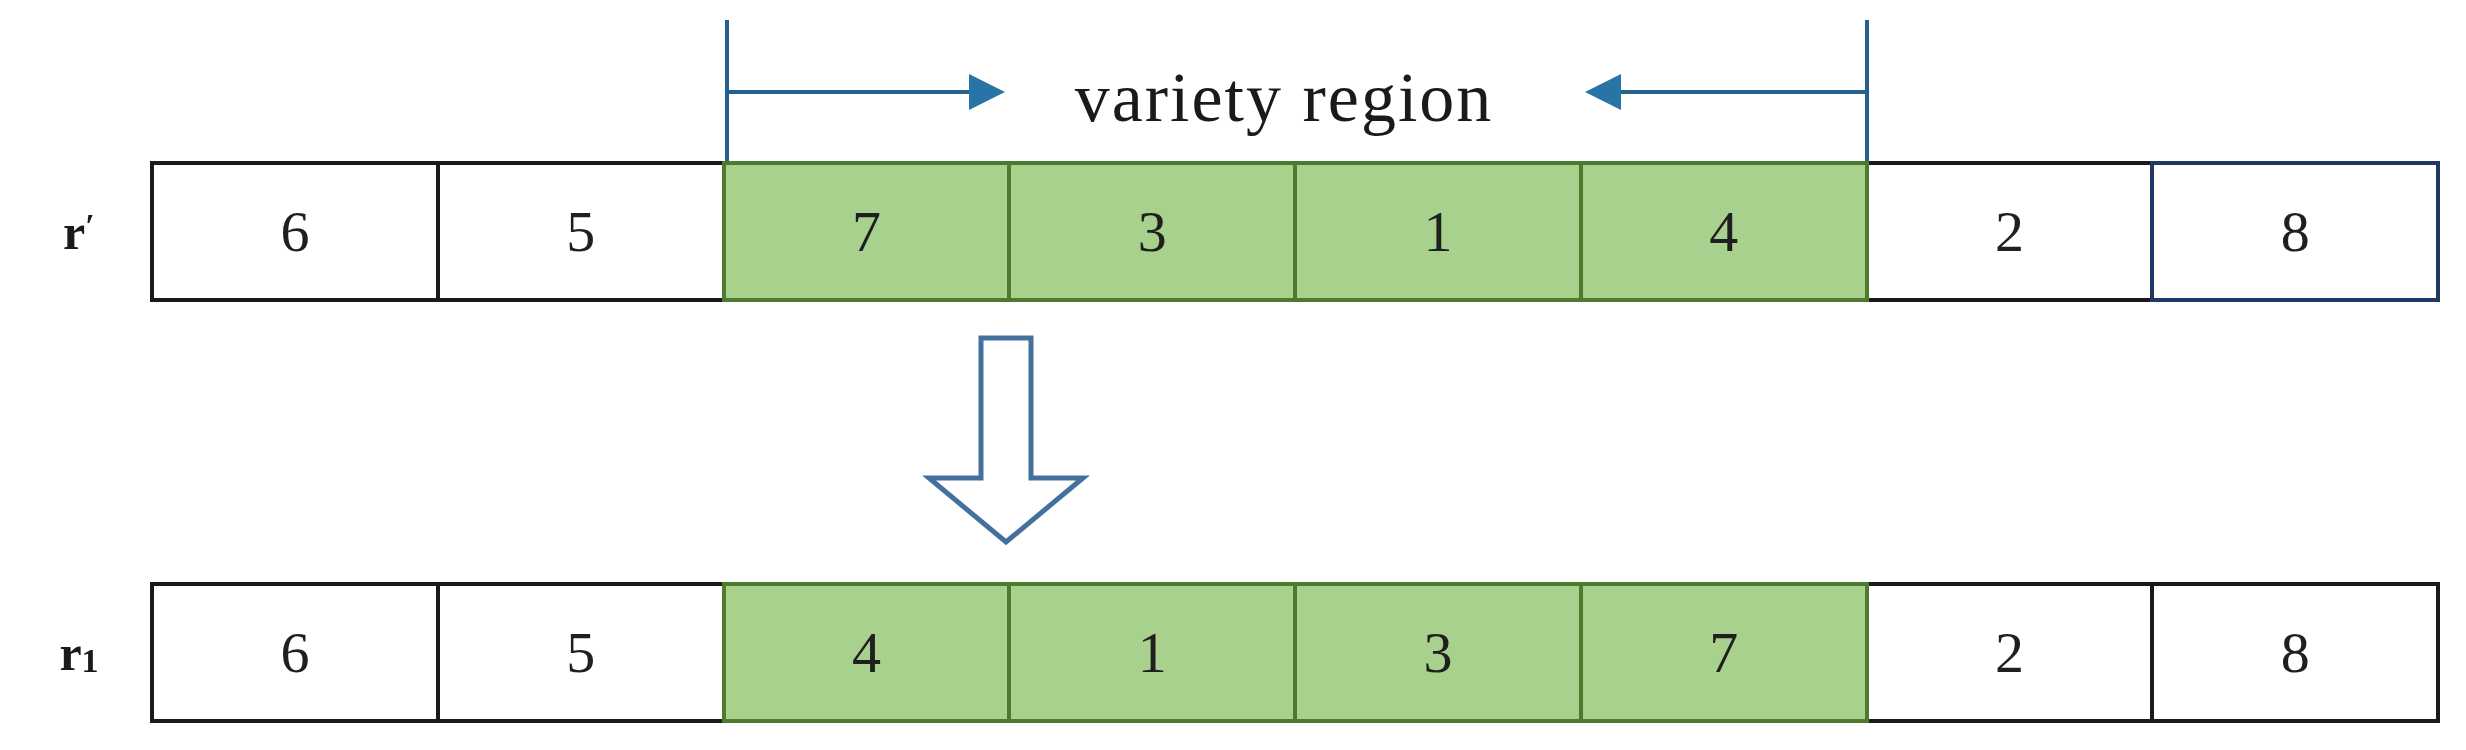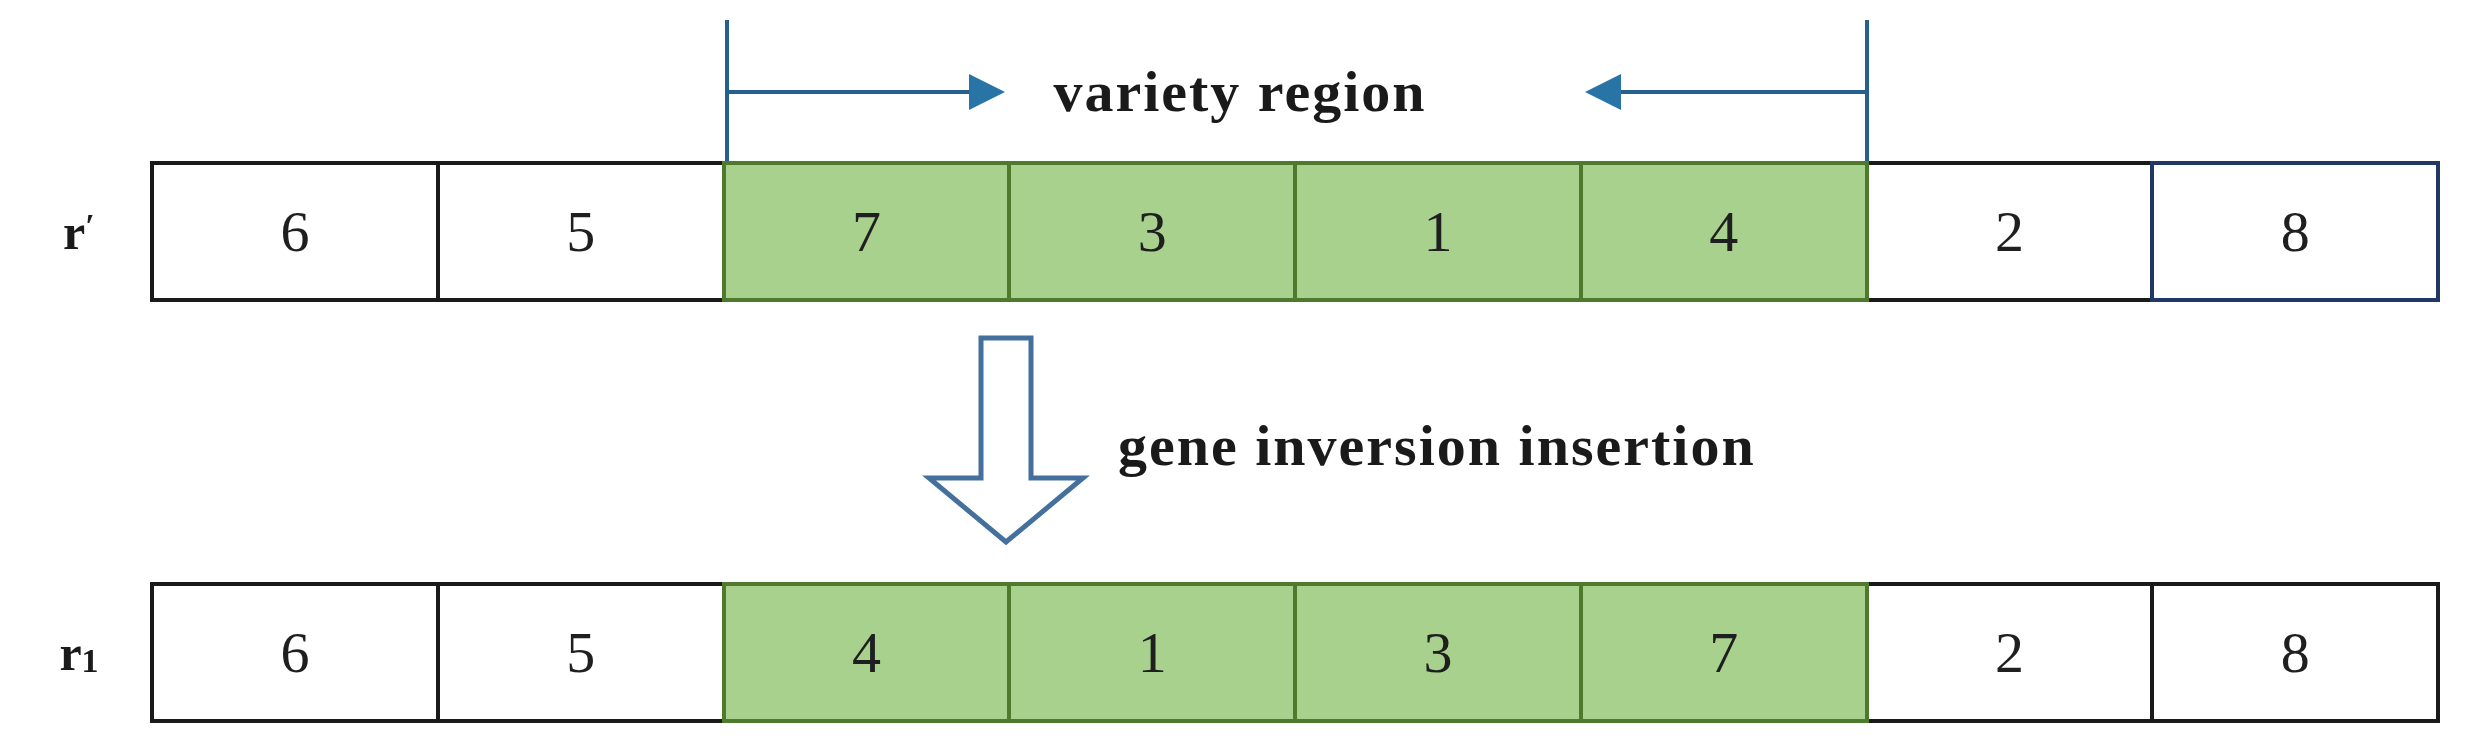--- a/index.html
+++ b/index.html
@@ -27,22 +27,22 @@
 
   .vline{position:absolute;top:20px;width:4px;height:141px;background:var(--ann-blue);}
   #vline-left{left:725px;} #vline-right{left:1865px;}
   .hline{position:absolute;top:90px;height:4px;background:var(--ann-blue);}
   #hline-left{left:727px;width:246px;} #hline-right{left:1620px;width:247px;}
   .ahead{position:absolute;top:74px;width:0;height:0;border-top:18px solid transparent;
          border-bottom:18px solid transparent;}
   #ahead-right{left:969px;border-left:36px solid var(--head-blue);}
   #ahead-left{left:1585px;border-right:36px solid var(--head-blue);}
 
-  #variety-label{position:absolute;left:1240px;top:58px;transform:translateX(-50%);
-                 font-weight:bold;font-size:58px;letter-spacing:2px;white-space:nowrap;}
+  #variety-label{position:absolute;left:1284px;top:58px;transform:translateX(-50%);
+                 font-weight:normal;font-size:70px;letter-spacing:2px;white-space:nowrap;}
   #gene-label{position:absolute;left:1118px;top:412px;font-weight:bold;font-size:58px;
               letter-spacing:2px;white-space:nowrap;}
   #down-arrow{position:absolute;left:918px;top:332px;}
 </style>
 </head>
 <body>
 
 <div id="canvas">
 
   <div class="vline" id="vline-left"></div>
@@ -65,21 +65,20 @@
       <div class="cell green">3</div>
       <div class="cell green">1</div>
       <div class="cell green">4</div>
       <div class="cell">2</div>
       <div class="cell navy">8</div>
     </div>
 
   <svg id="down-arrow" width="176" height="218" viewBox="0 0 176 218">
     <polygon points="63,6 113,6 113,146 165,146 88,210 11,146 63,146" fill="#ffffff" stroke="#44709D" stroke-width="5" stroke-linejoin="miter"></polygon>
   </svg>
-  <div id="gene-label">gene inversion insertion</div>
 
   <div class="row-label" id="row-label-1">
     <span>r</span>
       <sup></sup>
       <sub>1</sub>
   </div>
   <div class="genome-row" id="row-1">
       <div class="cell">6</div>
       <div class="cell">5</div>
       <div class="cell green">4</div>

